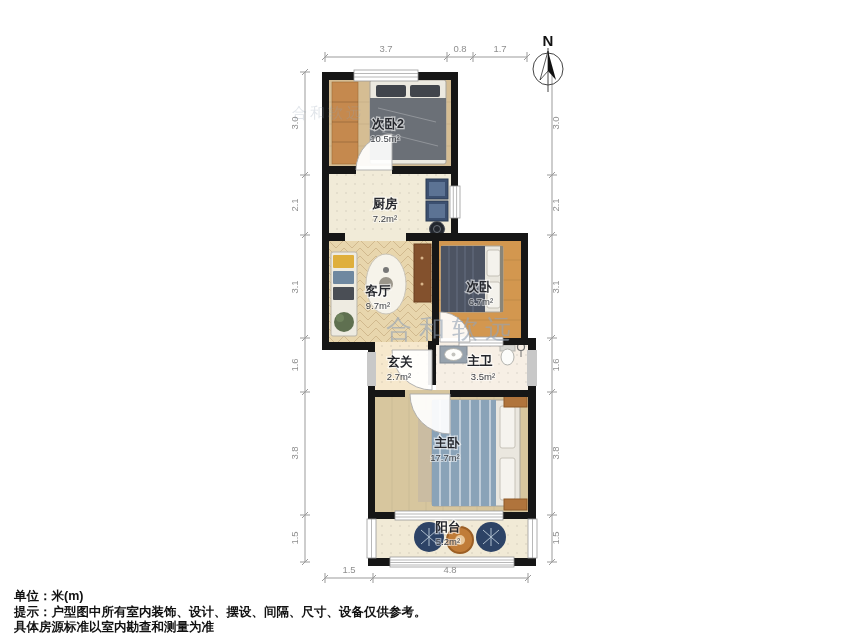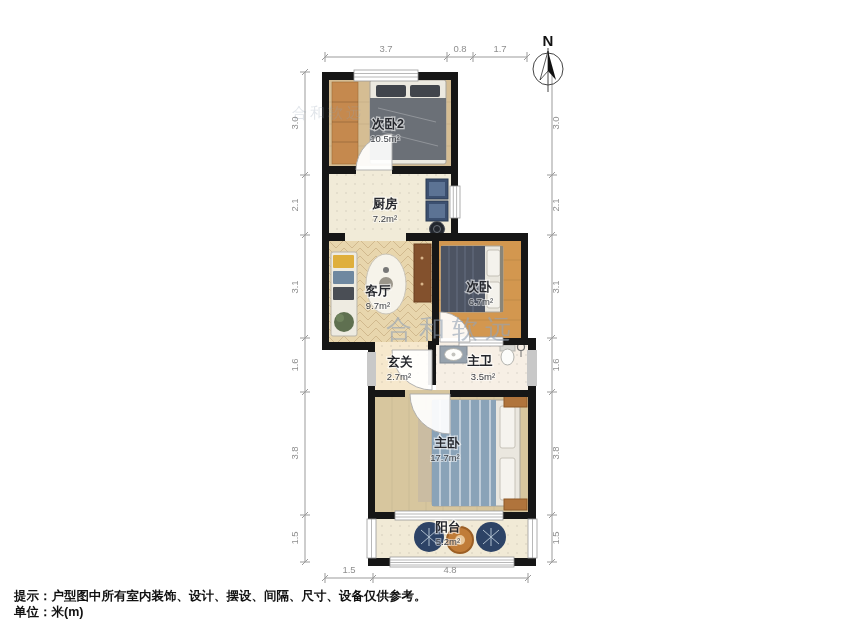--- a/index.html
+++ b/index.html
@@ -279,16 +279,17 @@
       <ellipse cx="548" cy="69" rx="15" ry="16" fill="none" stroke="#444444" stroke-width="1"></ellipse>
       <polygon points="548,51 556,80 548,71" fill="#111111"></polygon>
       <polygon points="548,51 540,80 548,71" fill="#ffffff" stroke="#111111" stroke-width="0.7"></polygon>
     </g>
   </svg>
 
   <div class="watermark">合和软远</div>
   <div class="watermark-faint">合和软远</div>
 
   <div class="footer">
+    <div>单位：米(m)</div>
     <div>提示：户型图中所有室内装饰、设计、摆设、间隔、尺寸、设备仅供参考。</div>
-    <div>单位：米(m)</div>
+    <div>具体房源标准以室内勘查和测量为准</div>
   </div>
 </div>
 
 </body></html>

